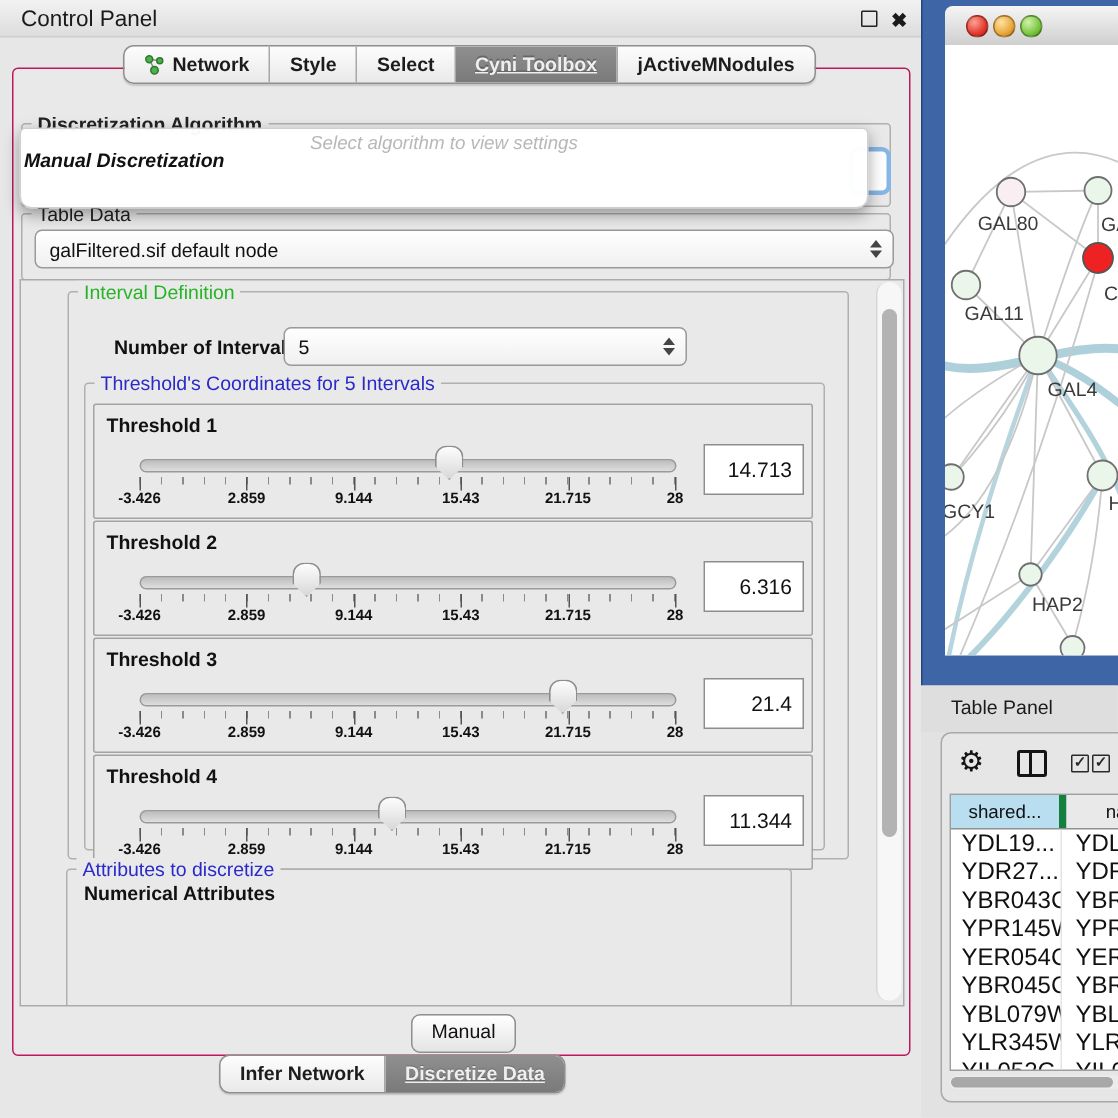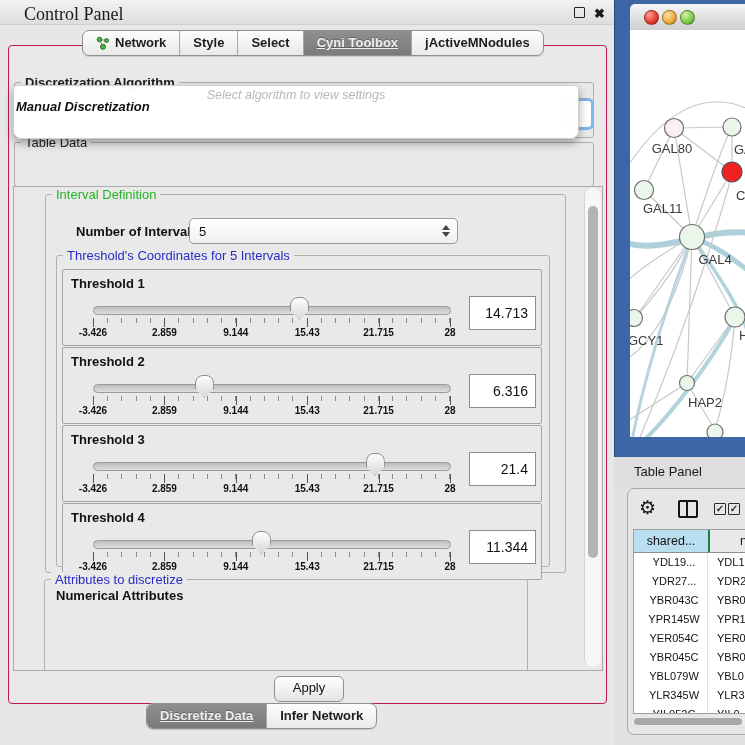--- a/index.html
+++ b/index.html
@@ -2,21 +2,21 @@
 <html><head>
 <meta charset="utf-8">
 <style>
   html,body{margin:0;padding:0;}
   body{width:745px;height:745px;overflow:hidden;font-family:"Liberation Sans",sans-serif;background:#e8e8e8;color:#111;}
   #root{position:absolute;left:0;top:0;width:745px;height:745px;}
 
   
   #control-panel{position:absolute;left:0;top:0;width:614px;height:745px;background:#e7e7e7;}
   #cp-titlebar{position:absolute;left:0;top:0;width:614px;height:24px;background:linear-gradient(#f2f2f2,#dddddd);border-bottom:1px solid #cfcfcf;}
-  #cp-title{position:absolute;left:24px;top:4px;font-size:18px;color:#1a1a1a;font-family:Liberation Serif, serif;}
+  #cp-title{position:absolute;left:14px;top:4px;font-size:15px;color:#1a1a1a;}
   .cp-wicon{position:absolute;top:6px;font-size:12px;font-weight:bold;color:#1a1a1a;cursor:default;}
   #float-icon{left:574px;top:7px;width:9px;height:9px;border:1.6px solid #222;border-radius:1px;}
   #close-icon{left:594px;font-size:13px;}
 
   
   .segstrip{position:absolute;display:inline-flex;border:1px solid #8f8f8f;border-radius:7px;overflow:hidden;background:linear-gradient(#fdfdfd,#e9e9e9);box-shadow:0 1px 1px rgba(0,0,0,.15);z-index:6;}
   .seg{padding:4px 13px 5px 13px;font-size:13px;font-weight:bold;color:#1c1c1c;border-left:1px solid #a8a8a8;white-space:nowrap;display:flex;align-items:center;gap:5px;}
   .seg:first-child{border-left:none;}
   .seg.sel{background:linear-gradient(#8f8f8f,#7a7a7a);color:#efefef;text-shadow:0 -1px 0 rgba(0,0,0,.25);text-decoration:underline;}
 
@@ -85,25 +85,25 @@
   #table-panel{position:absolute;left:13px;top:488px;width:128px;height:245px;background:#e6e6e6;border:1px solid #a8a8a8;border-radius:7px;overflow:hidden;}
   #tp-toolbar{position:absolute;left:0;top:8px;width:128px;height:26px;}
   #gear-icon{position:absolute;left:11px;top:-1px;font-size:19px;color:#141414;}
   #split-icon{position:absolute;left:50px;top:3px;width:16px;height:14px;border:2px solid #141414;border-radius:2px;}
   #split-icon::after{content:"";position:absolute;left:6px;top:0;width:2px;height:14px;background:#141414;}
   .cb-icon{position:absolute;top:6px;width:10px;height:10px;border:1.5px solid #2a2a2a;border-radius:1px;font-size:10px;line-height:10px;text-align:center;color:#2a2a2a;font-weight:bold;}
   #cb1{left:86px;} #cb2{left:100px;}
 
   #tp-table{position:absolute;left:5px;top:40px;width:160px;height:183px;background:#fff;border:1px solid #9e9e9e;overflow:hidden;}
   .thead{display:flex;height:22px;border-bottom:1px solid #8f8f8f;}
-  .th{font-size:12.5px;line-height:22px;border-right:2px solid #15803d;overflow:hidden;white-space:nowrap;}
+  .th{font-size:12.5px;line-height:22px;border-right:5px solid #15803d;overflow:hidden;white-space:nowrap;}
   .th.c0{width:74px;background:#b9def0;text-align:center;}
   .th.c1{width:84px;background:#e9e9e9;text-align:right;padding-right:38px;box-sizing:border-box;}
   .trow{display:flex;height:19px;}
-  .tcell{font-size:11px;line-height:19px;white-space:nowrap;overflow:hidden;text-align:center;}
+  .tcell{font-size:16px;line-height:19px;white-space:nowrap;overflow:hidden;}
   .tcell.c0{width:74px;padding-left:7px;box-sizing:border-box;border-right:1px solid #e3e3e3;}
   .tcell.c1{padding-left:9px;}
   #tp-hscroll{position:absolute;left:5px;top:228px;width:118px;height:9px;background:#ececec;border-radius:5px;}
   #tp-hscroll .hthumb{position:absolute;left:1px;top:1px;width:108px;height:7px;background:#a8a8a8;border-radius:4px;}
 
   svg text{font-family:"Liberation Sans",sans-serif;}
 </style>
 </head>
 <body>
 
@@ -143,20 +143,27 @@
     </div>
 
     <div id="content-panel">
 
       <div class="groupbox" style="left:5px;top:36px;width:578px;height:54px;">
         <span class="legend black">Discretization Algorithm</span>
       </div>
 
       <div class="groupbox" style="left:5px;top:96px;width:578px;height:43px;">
         <span class="legend" style="color:#222;">Table Data</span>
+        <div class="combo" style="left:8px;top:10px;width:562px;height:24px;">
+          <span>galFiltered.sif default node</span>
+          <span class="arrows">
+              <span class="arr-up"></span>
+              <span class="arr-dn"></span>
+            </span>
+        </div>
       </div>
 
       <div id="viewport">
 
         <div class="groupbox" style="left:31px;top:7px;width:519px;height:377px;">
           <span class="legend green">Interval Definition</span>
 
           <span style="position:absolute;left:30px;top:29px;font-size:13px;font-weight:bold;">Number of Intervals</span>
           <div class="combo" style="left:143px;top:23px;width:258px;height:24px;">
             <span>5</span>
@@ -266,35 +273,35 @@
         <div class="groupbox" style="left:30px;top:392px;width:482px;height:130px;">
           <span class="legend blue">Attributes to discretize</span>
           <span style="position:absolute;left:11px;top:8px;font-size:13px;font-weight:bold;">Numerical Attributes</span>
         </div>
 
         <div class="vscroll" style="right:1px;top:1px;width:16px;height:479px;">
           <div class="thumb" style="top:18px;height:352px;"></div>
         </div>
       </div>
 
-      <div id="apply-btn">Apply</div>
+      <div id="apply-btn">Manual</div>
     </div>
 
     <div id="algo-focus-frag"></div>
     <div id="algo-popup">
       <div id="algo-hint">Select algorithm to view settings</div>
       <div id="algo-opt0" class="algo-opt">Manual Discretization</div>
     </div>
 
     <div class="segstrip" style="left:146px;top:703px;">
+      <div class="seg">
+          <span>Infer Network</span>
+        </div>
       <div class="seg sel">
           <span>Discretize Data</span>
-        </div>
-      <div class="seg">
-          <span>Infer Network</span>
         </div>
     </div>
   </div>
 
   <div id="right-region">
 
     <div id="net-frame">
       <div id="net-window">
         <div id="net-titlebar">
           <div id="light-red" class="light"></div>

